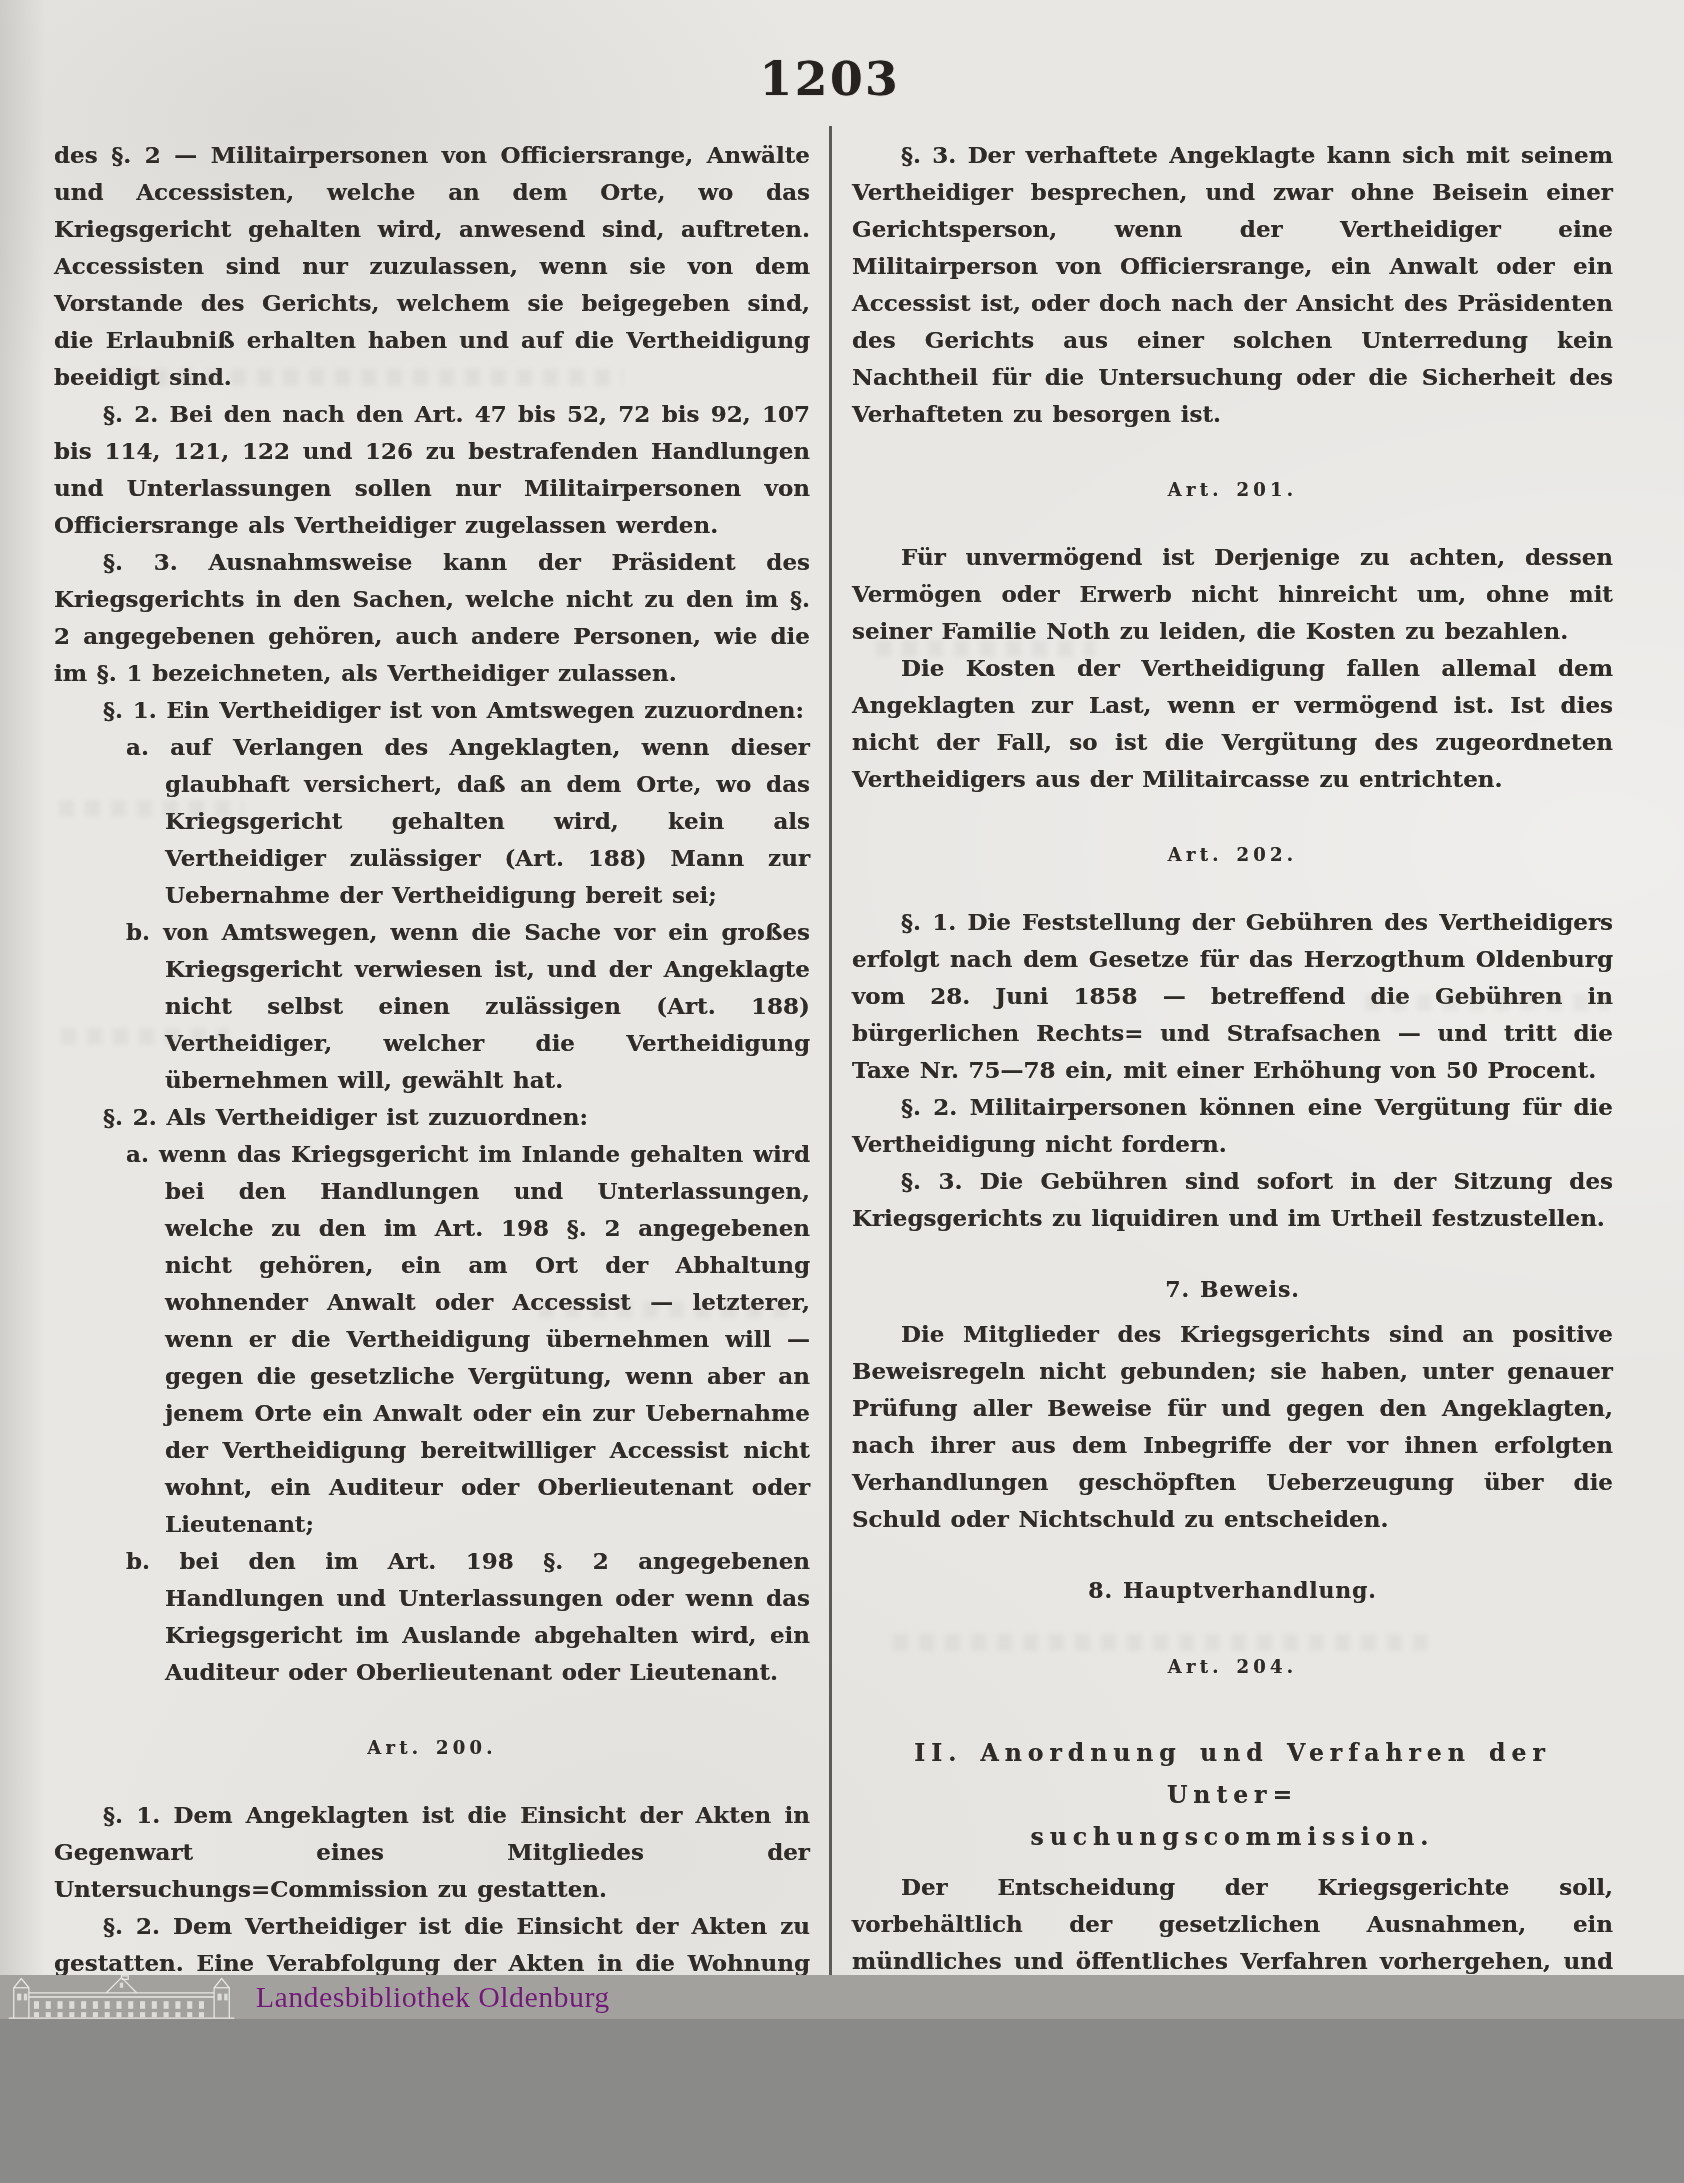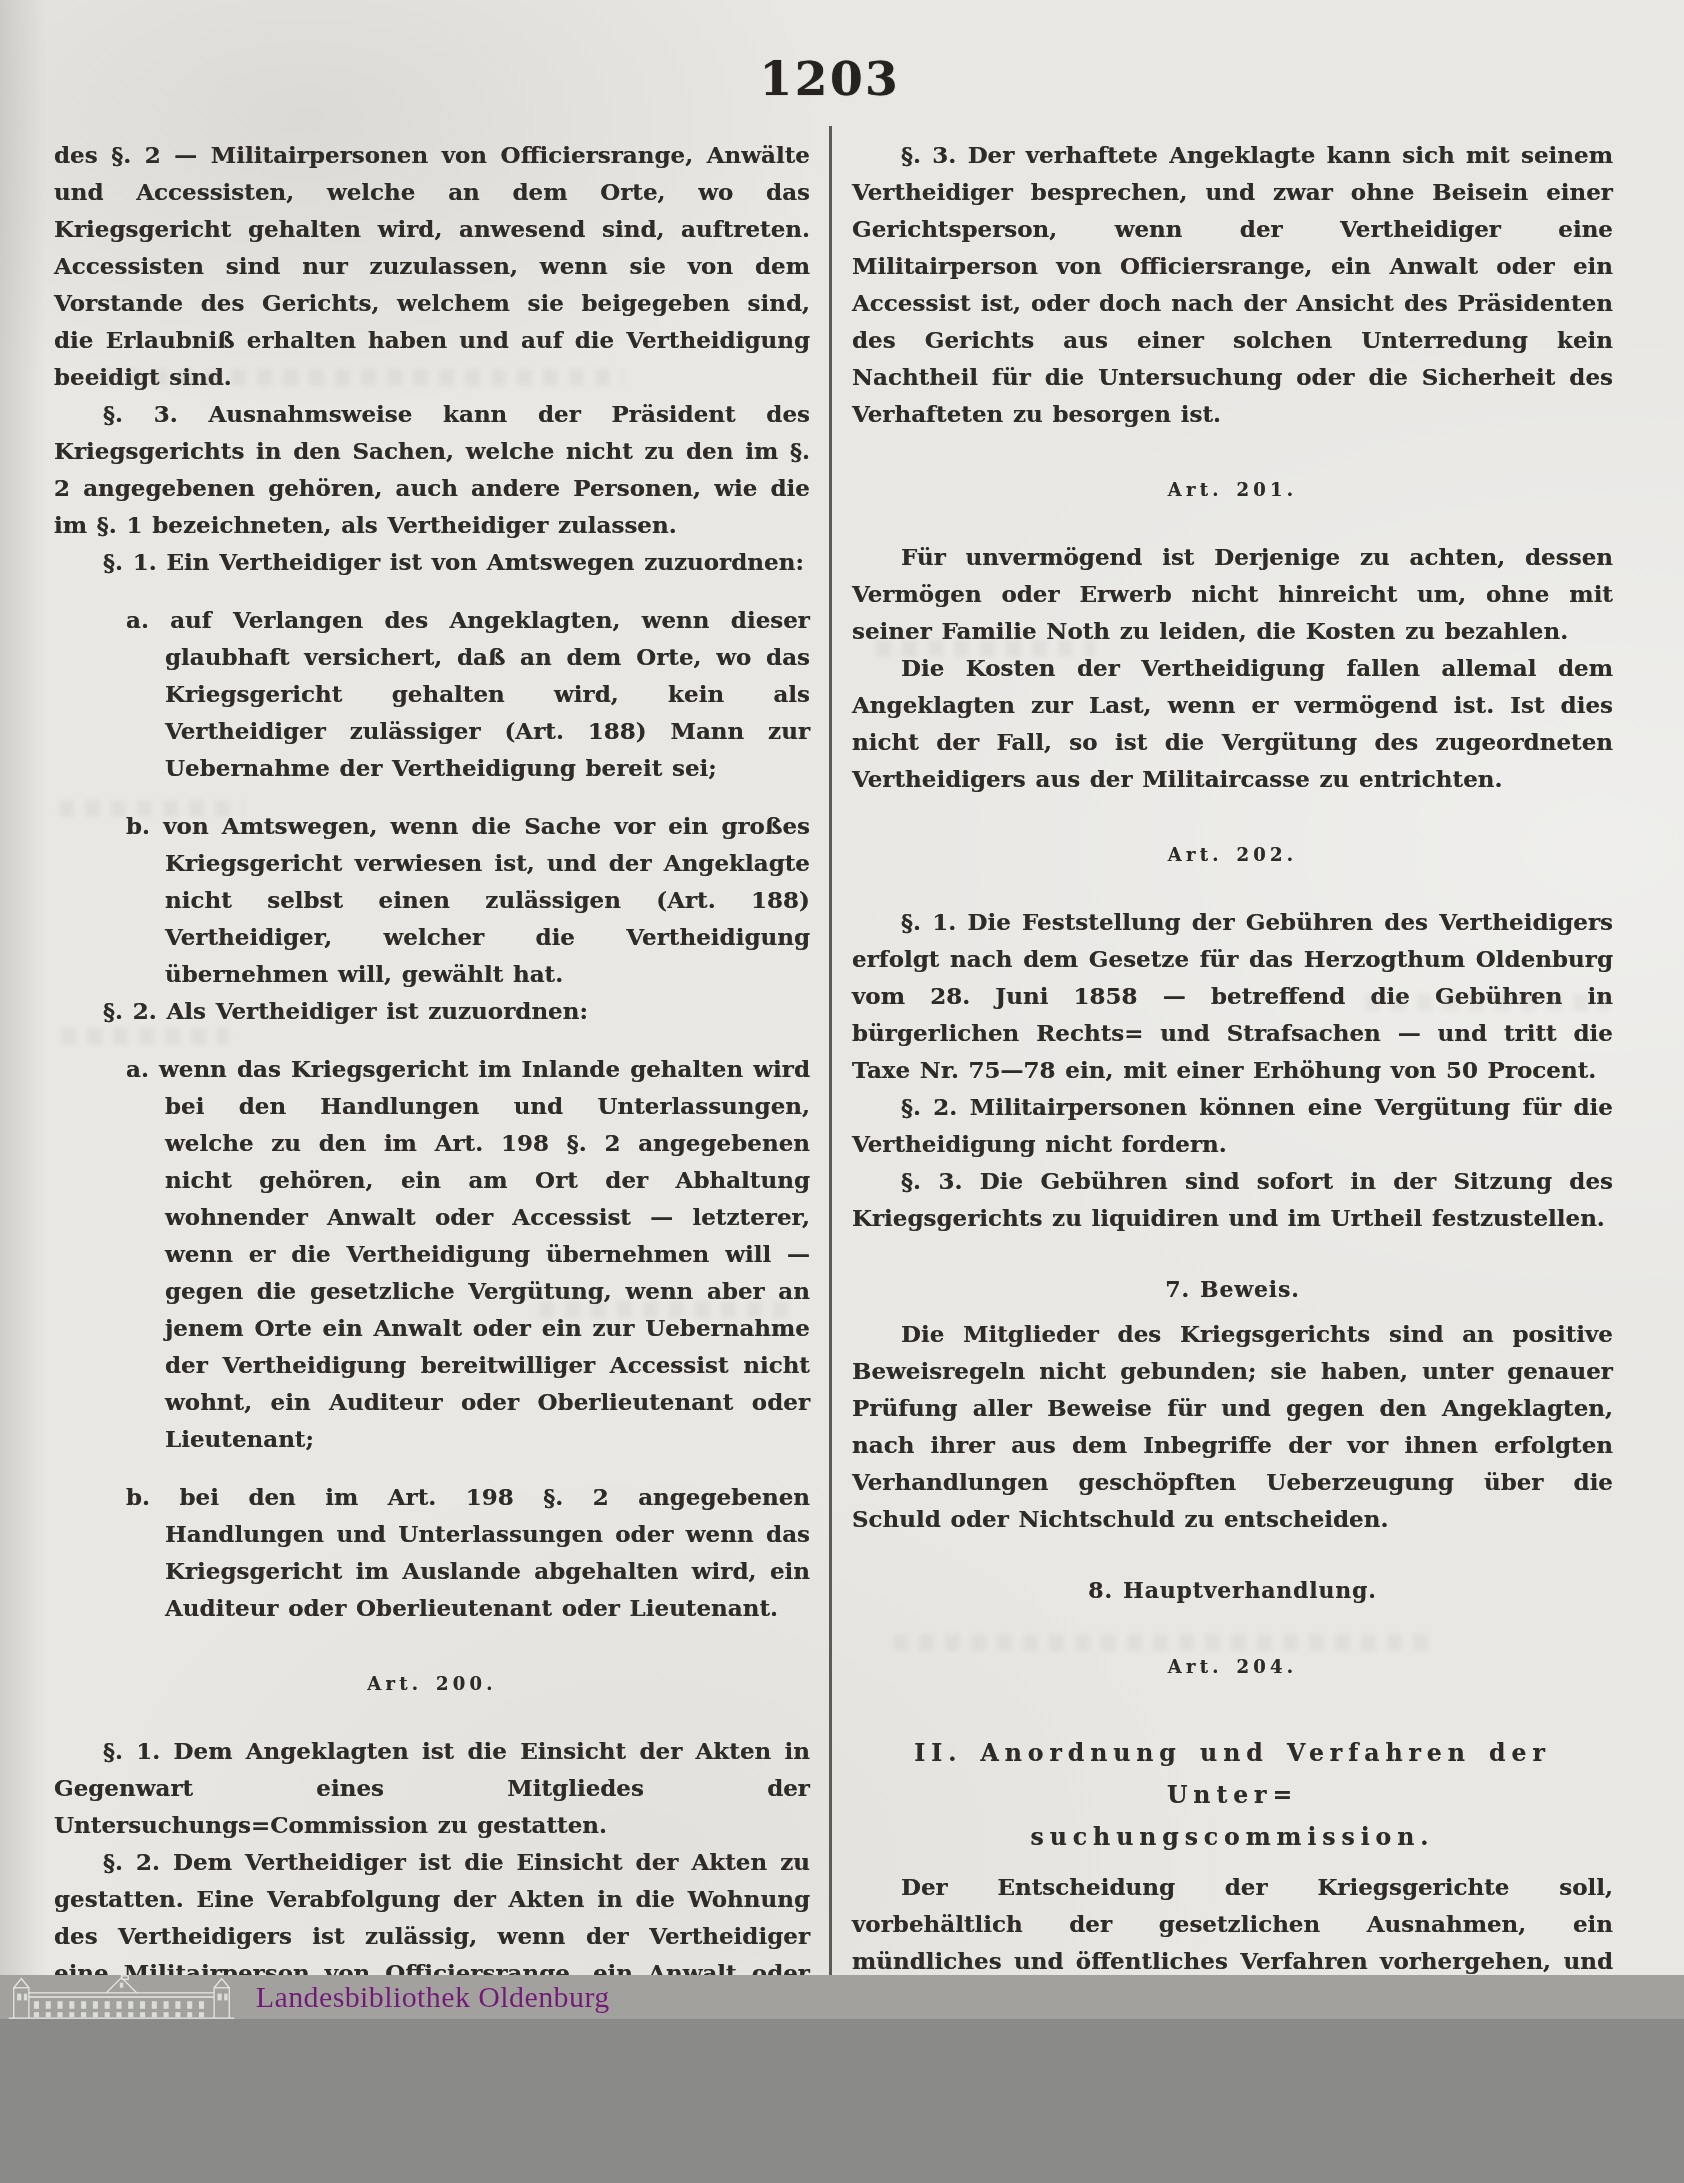--- a/index.html
+++ b/index.html
@@ -32,21 +32,21 @@
     position:absolute;top:136px;
     font-size:23px;line-height:37px;font-weight:700;
     text-align:justify;word-spacing:1.7px;
     text-shadow:0 0 0.5px rgba(45,40,34,.6);
   }
   .col-left{left:54px;width:756px;}
   .col-right{left:852px;width:761px;}
   .blk{margin:0;}
   .blk.paragraph{text-indent:49px;}
   .blk.paragraph-cont{text-indent:0;}
-  .blk.list-item{padding-left:111px;text-indent:-39px;margin-top:21px;}
+  .blk.list-item{padding-left:111px;text-indent:-39px;}
   .blk.art-heading{
     text-align:center;text-align-last:center;text-indent:0;
     letter-spacing:4.2px;word-spacing:3.4px;font-size:18px;
     margin:39px 0 30px;
   }
   .blk.sub-heading{
     text-align:center;text-align-last:center;text-indent:0;
     font-size:22px;letter-spacing:0.8px;margin:35px 0 6.7px;
   }
   .blk.section-heading{
@@ -78,20 +78,21 @@
 <body>
 
 <div class="page">
 
   <div class="pagenum">1203</div>
 
   <div class="divider"></div>
 
   <div class="col col-left" id="col-left">
       <div class="blk paragraph-cont">des §. 2 — Militairpersonen von Officiersrange, Anwälte und Accessisten, welche an dem Orte, wo das Kriegsgericht gehalten wird, anwesend sind, auftreten. Accessisten sind nur zuzulassen, wenn sie von dem Vorstande des Gerichts, welchem sie beigegeben sind, die Erlaubniß erhalten haben und auf die Vertheidigung beeidigt sind.</div>
+      <div class="blk paragraph">§. 2. Bei den nach den Art. 47 bis 52, 72 bis 92, 107 bis 114, 121, 122 und 126 zu bestrafenden Handlungen und Unterlassungen sollen nur Militairpersonen von Officiersrange als Vertheidiger zugelassen werden.</div>
       <div class="blk paragraph">§. 3. Ausnahmsweise kann der Präsident des Kriegsgerichts in den Sachen, welche nicht zu den im §. 2 angegebenen gehören, auch andere Personen, wie die im §. 1 bezeichneten, als Vertheidiger zulassen.</div>
       <div class="blk paragraph">§. 1. Ein Vertheidiger ist von Amtswegen zuzuordnen:</div>
       <div class="blk list-item">a. auf Verlangen des Angeklagten, wenn dieser glaubhaft versichert, daß an dem Orte, wo das Kriegsgericht gehalten wird, kein als Vertheidiger zulässiger (Art. 188) Mann zur Uebernahme der Vertheidigung bereit sei;</div>
       <div class="blk list-item">b. von Amtswegen, wenn die Sache vor ein großes Kriegsgericht verwiesen ist, und der Angeklagte nicht selbst einen zulässigen (Art. 188) Vertheidiger, welcher die Vertheidigung übernehmen will, gewählt hat.</div>
       <div class="blk paragraph">§. 2. Als Vertheidiger ist zuzuordnen:</div>
       <div class="blk list-item">a. wenn das Kriegsgericht im Inlande gehalten wird bei den Handlungen und Unterlassungen, welche zu den im Art. 198 §. 2 angegebenen nicht gehören, ein am Ort der Abhaltung wohnender Anwalt oder Accessist — letzterer, wenn er die Vertheidigung übernehmen will — gegen die gesetzliche Vergütung, wenn aber an jenem Orte ein Anwalt oder ein zur Uebernahme der Vertheidigung bereitwilliger Accessist nicht wohnt, ein Auditeur oder Oberlieutenant oder Lieutenant;</div>
       <div class="blk list-item">b. bei den im Art. 198 §. 2 angegebenen Handlungen und Unterlassungen oder wenn das Kriegsgericht im Auslande abgehalten wird, ein Auditeur oder Oberlieutenant oder Lieutenant.</div>
       <div class="blk art-heading">Art. 200.</div>
       <div class="blk paragraph">§. 1. Dem Angeklagten ist die Einsicht der Akten in Gegenwart eines Mitgliedes der Untersuchungs=Commission zu gestatten.</div>
       <div class="blk paragraph">§. 2. Dem Vertheidiger ist die Einsicht der Akten zu gestatten. Eine Verabfolgung der Akten in die Wohnung des Vertheidigers ist zulässig, wenn der Vertheidiger eine Militairperson von Officiersrange, ein Anwalt oder ein Accessist und dem Gerichte als ein ordnungsliebender Mann bekannt ist.</div>

